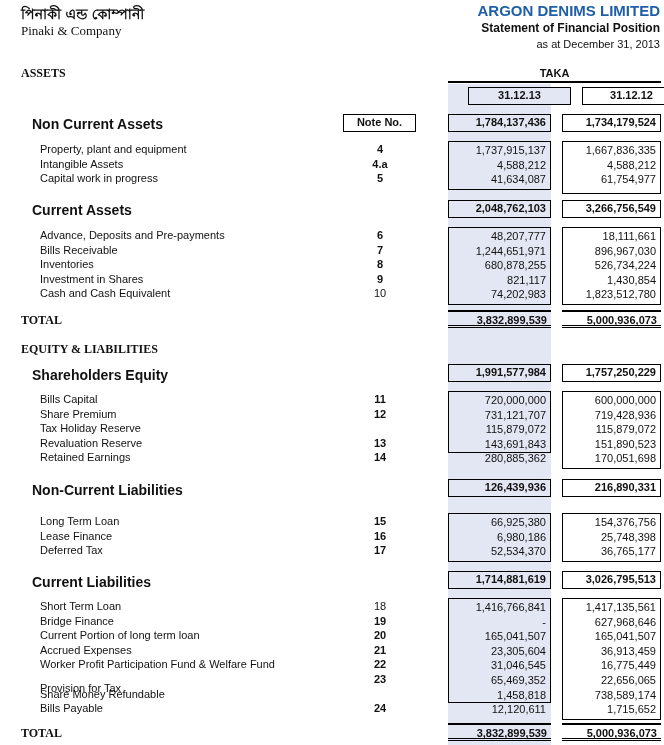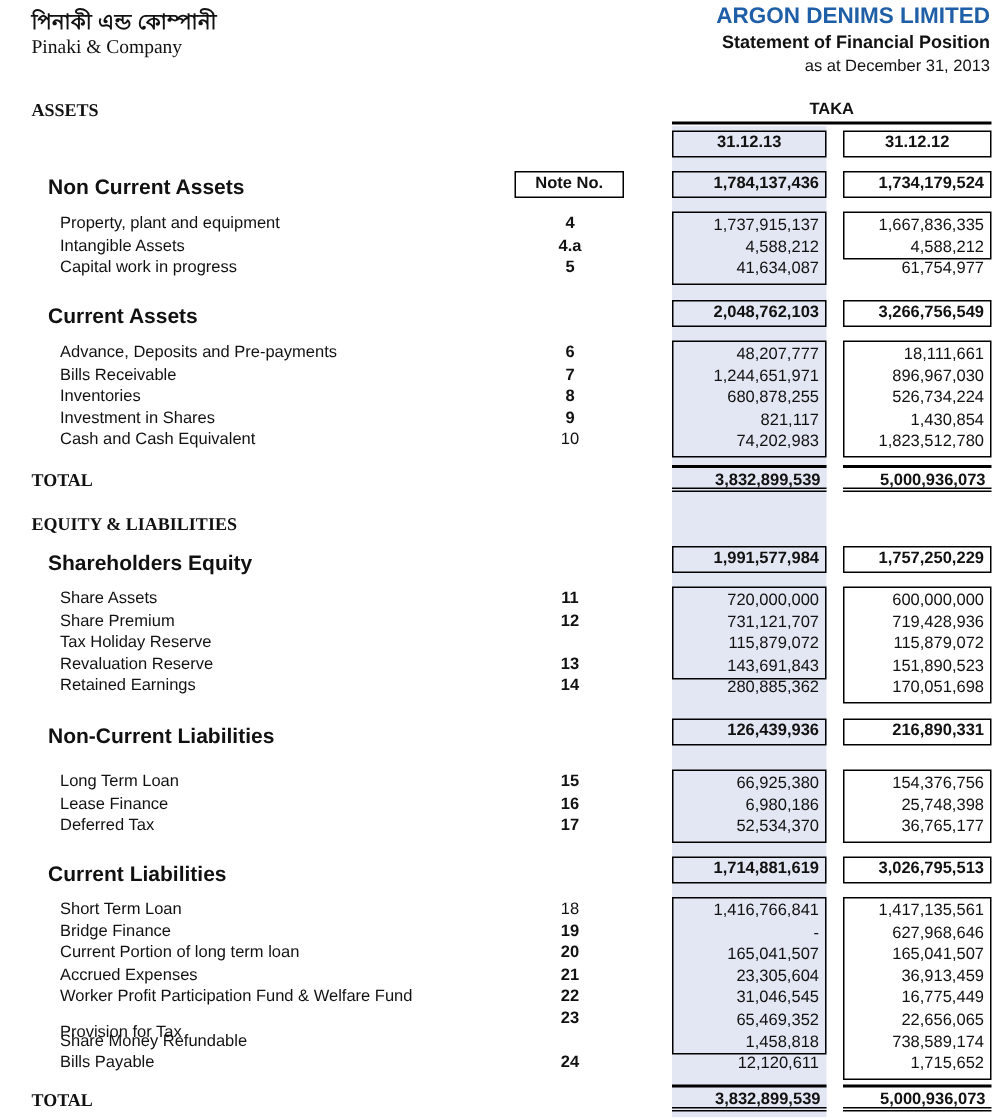--- a/index.html
+++ b/index.html
@@ -20,21 +20,21 @@
   .taka-rule { left: 448px; width: 213px; top: 81px; height: 0; border-top: 2px solid #000; }
 
   
   .shade { left: 448px; width: 103px; top: 84px; height: 661px; background: #e3e7f3; }
 
   
   .box { border: 1.5px solid #000; box-sizing: border-box; font-size: 11px; }
   .col1 { left: 448px; width: 103px; }
   .col2 { left: 562px; width: 99px; background: #fff; }
   .col1.box { background: #e3e7f3; }
-  .hdrbox { height: 18px; line-height: 15px; text-align: center; font-weight: bold; }
+  .hdrbox { height: 18px; line-height: 15px; text-align: center; font-weight: bold; margin-left: 20px; }
   .sumbox { height: 18px; line-height: 15px; text-align: right; padding-right: 4px; font-weight: bold; }
   .groupbox { text-align: right; padding-right: 4px; }
   .groupbox .v { height: 14.6px; line-height: 14.6px; }
   .note-box { left: 343px; width: 73px; height: 18px; line-height: 15px; text-align: center; font-weight: bold; font-size: 11px; background: #fff; }
 
   .sec-label { left: 32px; font-size: 14px; font-weight: bold; }
   .item-label { left: 40px; font-size: 11px; }
   .note { left: 360px; width: 40px; text-align: center; font-size: 11px; font-weight: bold; }
   .note.light { font-weight: normal; }
   .big-label { left: 21px; font-size: 12px; font-weight: bold; }
@@ -72,21 +72,21 @@
     <div class="abs note" style="top:143px;">4</div>
     <div class="abs item-label" style="top:157.6px;">Intangible Assets</div>
     <div class="abs note" style="top:157.6px;">4.a</div>
     <div class="abs item-label" style="top:172.2px;">Capital work in progress</div>
     <div class="abs note" style="top:172.2px;">5</div>
     <div class="abs box groupbox col1" style="top:141px;height:48.8px;padding-top:1px;">
       <div class="v" style="">1,737,915,137</div>
       <div class="v" style="">4,588,212</div>
       <div class="v" style="">41,634,087</div>
     </div>
-    <div class="abs box groupbox col2" style="top:141px;height:32px;padding-top:1px;">
+    <div class="abs box groupbox col2" style="top:141px;height:53px;padding-top:1px;">
       <div class="v" style="">1,667,836,335</div>
       <div class="v" style="">4,588,212</div>
       <div class="v" style="">61,754,977</div>
     </div>
   </div>
 
 <div class="abs sec-label" style="top:202px;">Current Assets</div>
 <div class="abs box sumbox col1" style="top:200px;">2,048,762,103</div>
 <div class="abs box sumbox col2" style="top:200px;">3,266,756,549</div>
 
@@ -121,21 +121,21 @@
 <div class="abs total-val col1" style="top:310px;">3,832,899,539</div>
 <div class="abs total-val col2" style="top:310px;">5,000,936,073</div>
 
 <div class="abs big-label serif" style="top:342px;">EQUITY &amp; LIABILITIES</div>
 
 <div class="abs sec-label" style="top:367px;">Shareholders Equity</div>
 <div class="abs box sumbox col1" style="top:364px;">1,991,577,984</div>
 <div class="abs box sumbox col2" style="top:364px;">1,757,250,229</div>
 
 <div id="g-se">
-    <div class="abs item-label" style="top:393px;">Share Assets</div>
+    <div class="abs item-label" style="top:393px;">Bills Capital</div>
     <div class="abs note" style="top:393px;">11</div>
     <div class="abs item-label" style="top:407.6px;">Share Premium</div>
     <div class="abs note" style="top:407.6px;">12</div>
     <div class="abs item-label" style="top:422.2px;">Tax Holiday Reserve</div>
     <div class="abs note" style="top:422.2px;"></div>
     <div class="abs item-label" style="top:436.8px;">Revaluation Reserve</div>
     <div class="abs note" style="top:436.8px;">13</div>
     <div class="abs item-label" style="top:451.4px;">Retained Earnings</div>
     <div class="abs note" style="top:451.4px;">14</div>
     <div class="abs box groupbox col1" style="top:391px;height:62px;padding-top:1px;">

